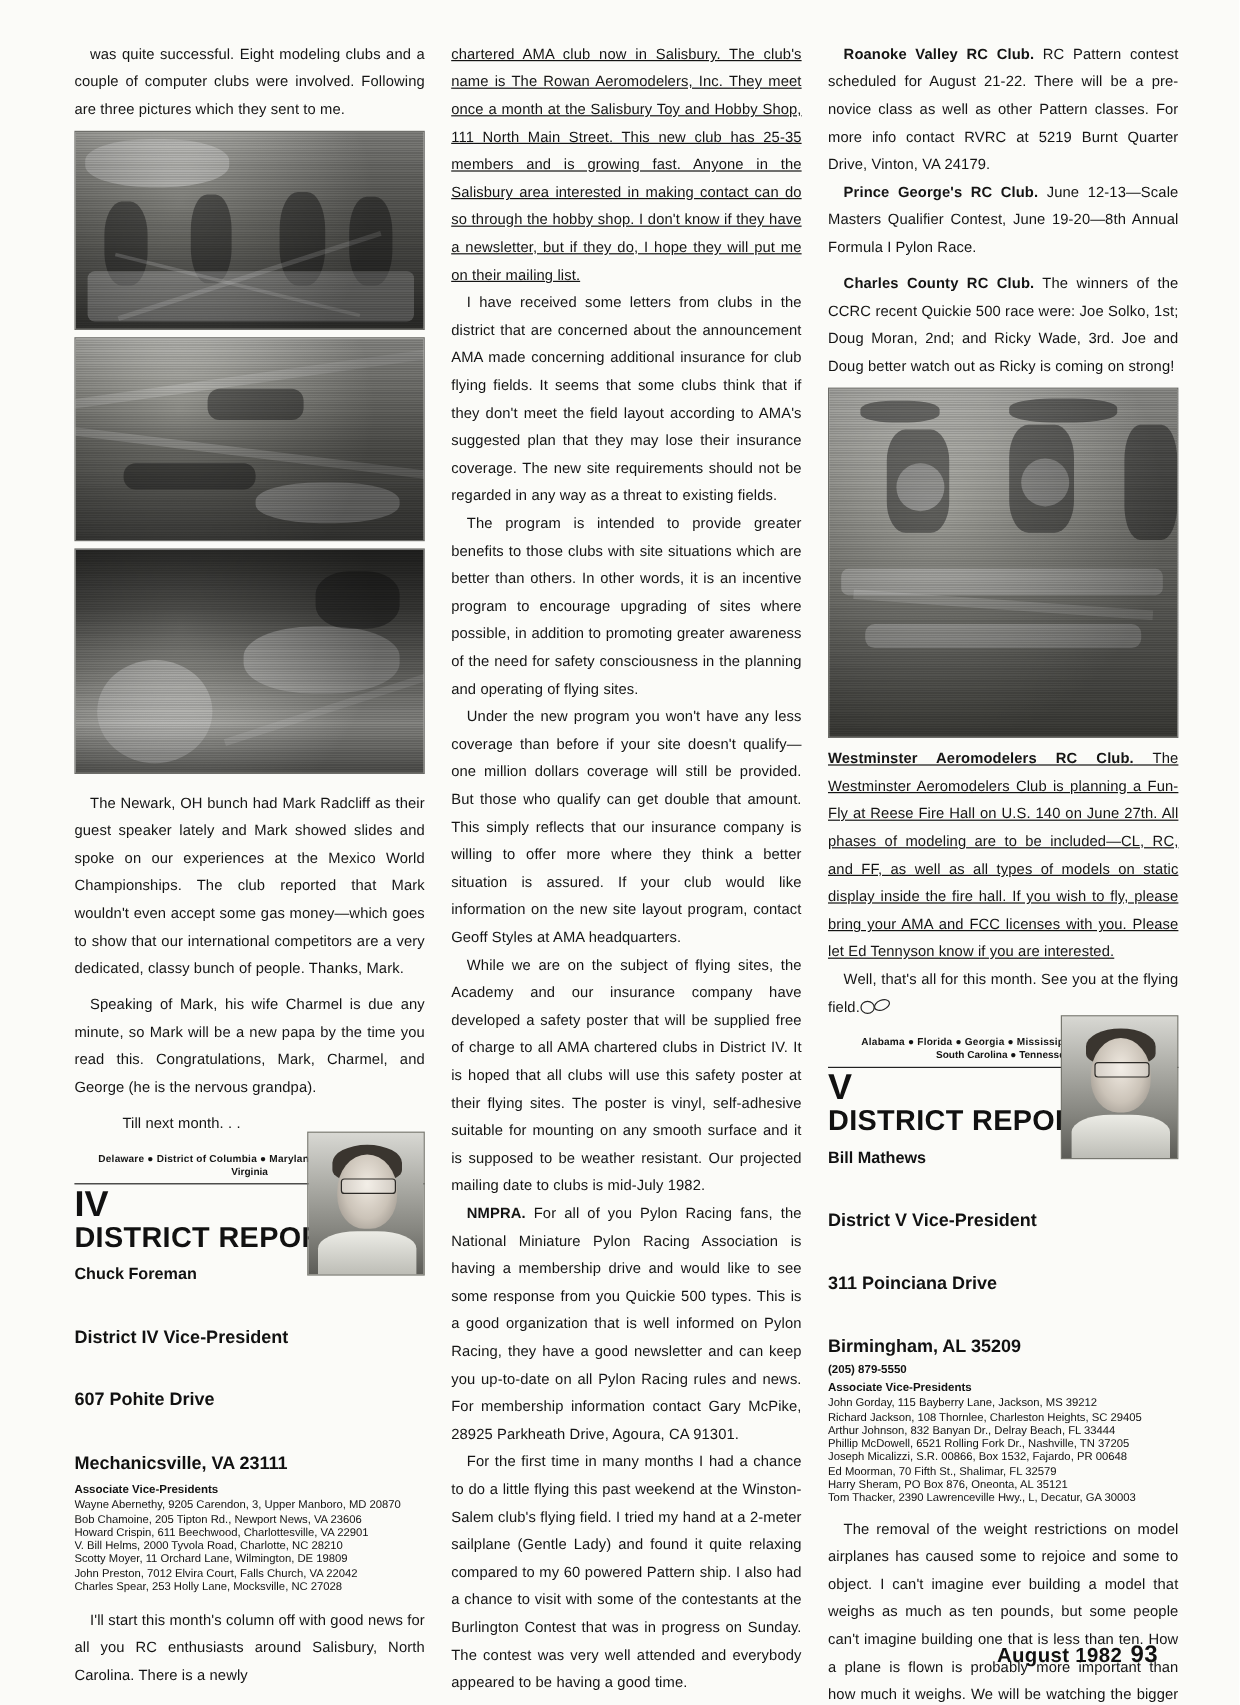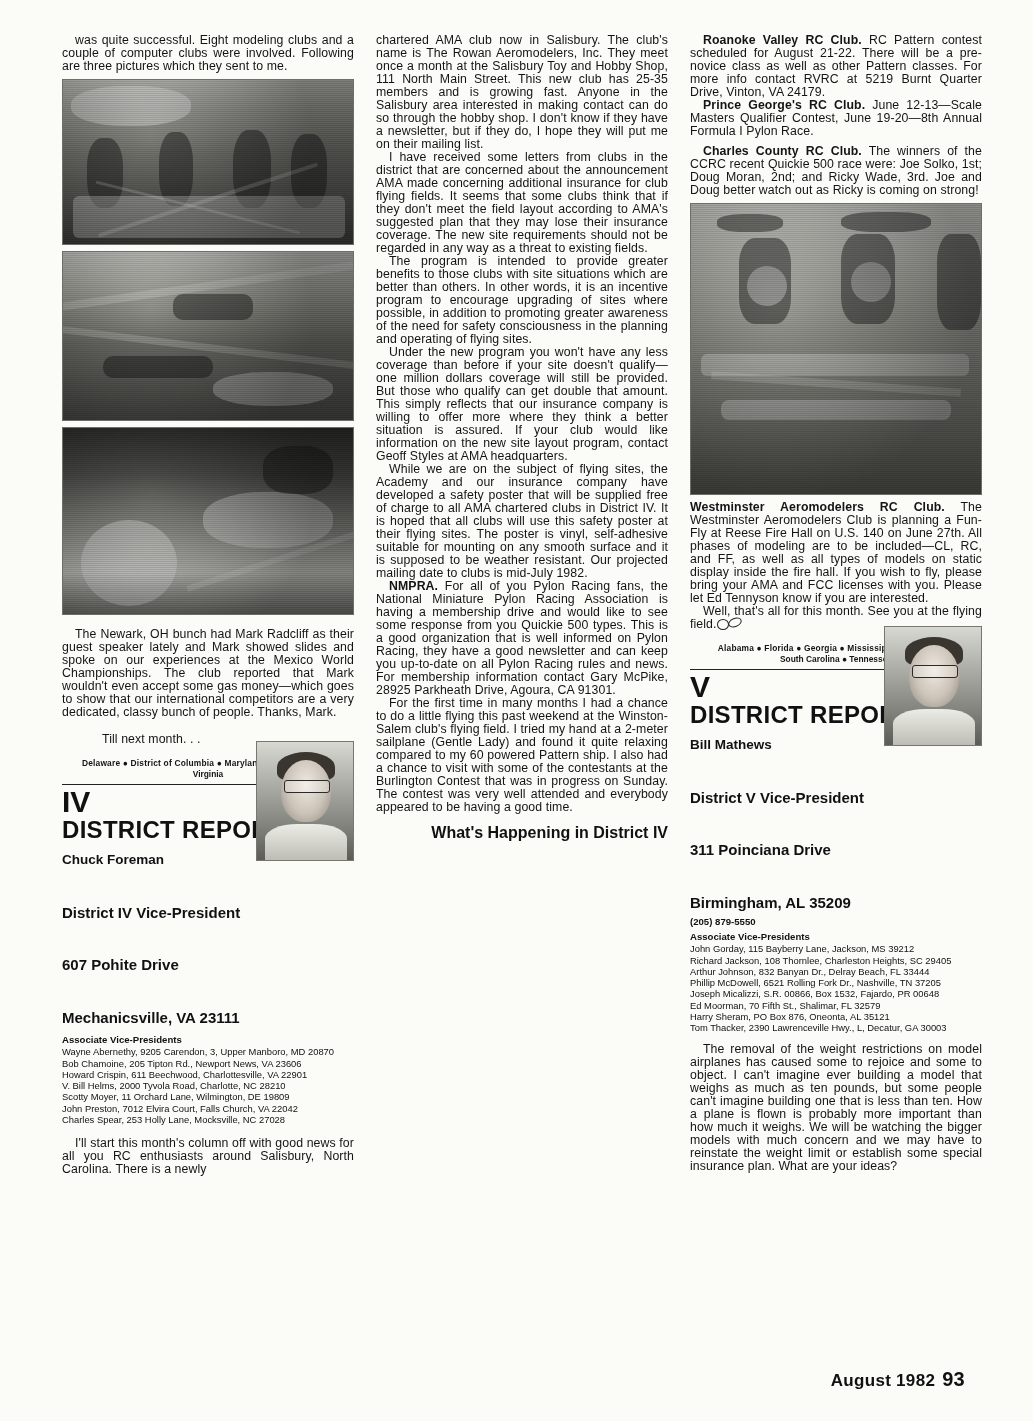--- a/index.html
+++ b/index.html
@@ -30,28 +30,28 @@
     height: 1300px;
     display: flex;
     gap: 22px;
   }
   .col {
     width: 292px;
     position: relative;
   }
   p, .para {
     font-size: 12.3px;
-    line-height: 13px;
+    line-height: 23px;
     text-align: justify;
     margin: 0 0 0 0;
     text-indent: 13px;
     letter-spacing: 0.1px;
     color: #141414;
   }
-  p.noindent { text-indent: 0; }
+  p.noindent { text-indent: 0; text-decoration: underline; }
   .gap { height: 7px; }
   .photo {
     background: #8a8a86;
     position: relative;
     overflow: hidden;
     margin: 6px 0 6px 0;
     border: 1px solid #6d6d69;
   }
   .photo .grain {
     position: absolute; inset: 0;
@@ -259,20 +259,21 @@
           <div class="light-blob" style="left:140px;top:64px;width:130px;height:56px;"></div>
           <div class="dark-blob" style="left:200px;top:18px;width:70px;height:48px;"></div>
           <div class="sweep" style="left:120px;top:130px;width:180px;height:6px;"></div>
         </div>
         <div class="grain"></div>
       </div>
 
       <div class="gap"></div>
       <p>The Newark, OH bunch had Mark Radcliff as their guest speaker lately and Mark showed slides and spoke on our experiences at the Mexico World Championships. The club reported that Mark wouldn't even accept some gas money—which goes to show that our international competitors are a very dedicated, classy bunch of people. Thanks, Mark.</p>
       <div class="gap"></div>
+      <p>Speaking of Mark, his wife Charmel is due any minute, so Mark will be a new papa by the time you read this. Congratulations, Mark, Charmel, and George (he is the nervous grandpa).</p>
       <div class="gap"></div>
       <p style="text-indent:40px">Till next month. . .</p>
 
       <div class="district-head">
         <div class="states-line">Delaware ● District of Columbia ● Maryland ● North Carolina</div>
         <div class="states-line2">Virginia</div>
         <div class="hr-thin"></div>
         <div class="officer-block">
           <div class="headshot">
             <div class="hair"></div>

